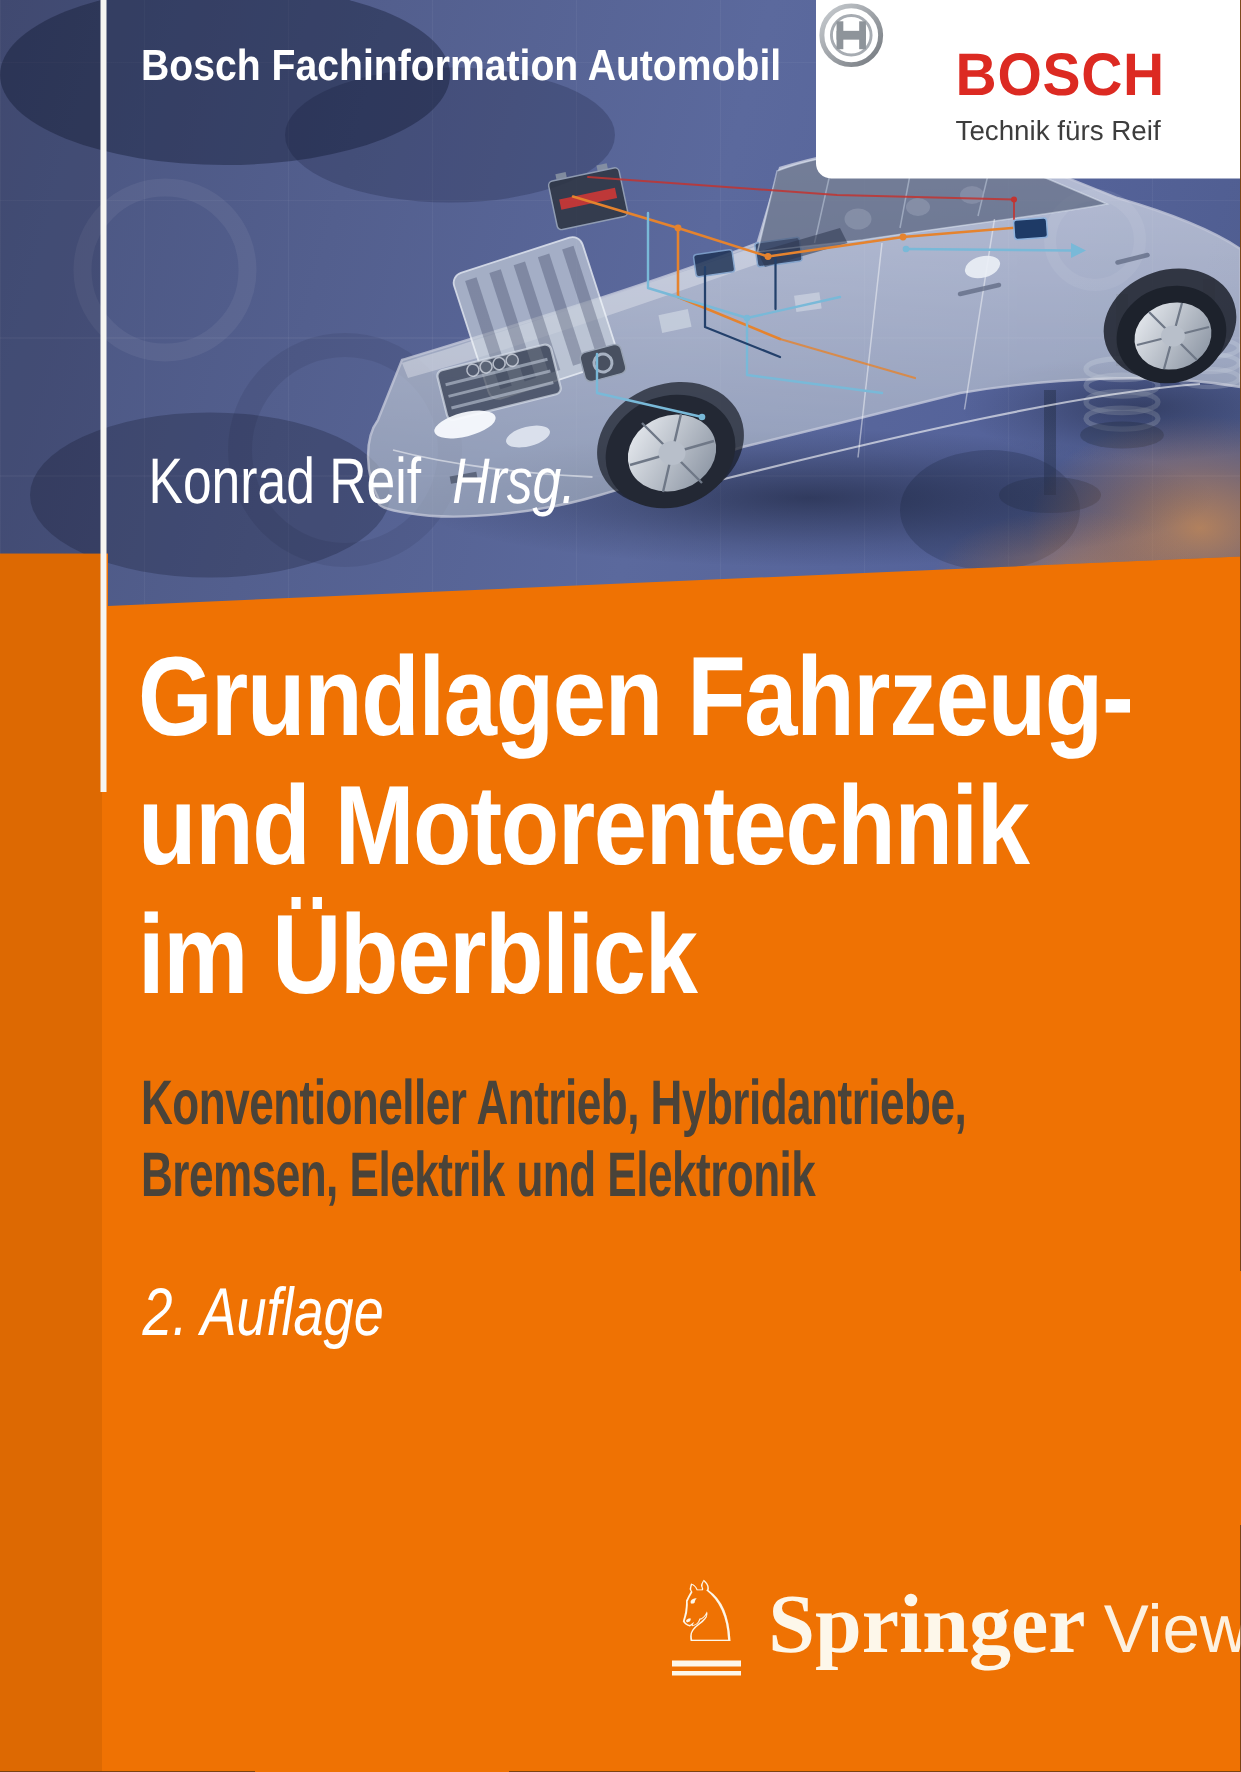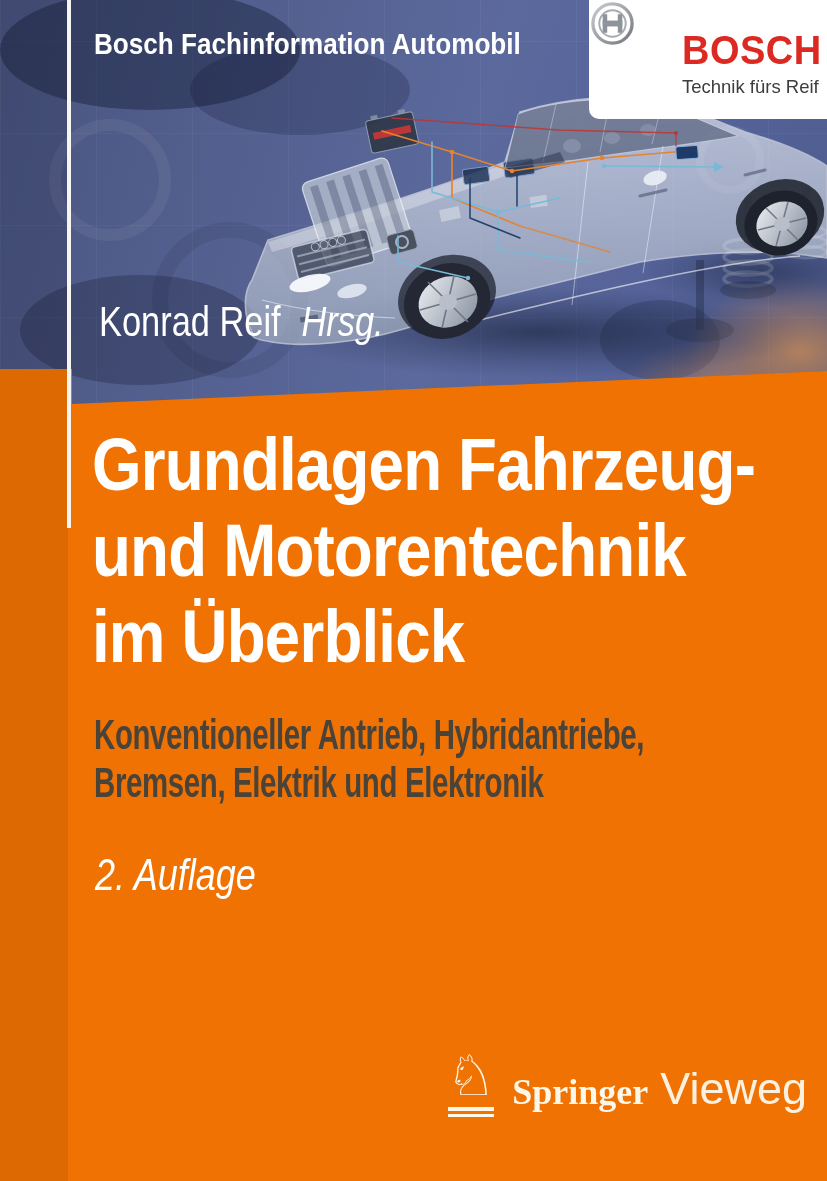--- a/index.html
+++ b/index.html
@@ -21,21 +21,21 @@
     background:
       repeating-linear-gradient(90deg, rgba(255,255,255,.045) 0 1px, rgba(255,255,255,0) 1px 96px),
       repeating-linear-gradient(0deg, rgba(255,255,255,.04) 0 1px, rgba(255,255,255,0) 1px 92px),
       linear-gradient(105deg,#49547f 0%, #535f8e 28%, #5b699d 55%, #55639a 78%, #4e5c8e 100%);
     clip-path:polygon(0 0, 827px 0, 827px 371px, 72px 404px, 72px 369px, 0 369px);
   }
   .hero svg{position:absolute;left:0;top:0;}
   .strip-dark{position:absolute;left:0;top:0;width:70px;height:100%;
     background:rgba(18,20,40,.16);}
   
-  .bosch-box{position:absolute;right:0;top:0;width:238px;height:119px;background:#fff;
+  .bosch-box{position:absolute;right:0;top:0;width:283px;height:119px;background:#fff;
     border-bottom-left-radius:10px;}
   .bosch-sym{position:absolute;left:22px;top:30px;}
   .bosch-word{position:absolute;left:93px;top:28px;font-weight:bold;font-size:40px;
     letter-spacing:.5px;color:var(--bosch-red,#dc2a22);transform:scaleX(.95);transform-origin:left top;}
   .bosch-tag{position:absolute;left:93px;top:76px;font-size:18.5px;
     color:var(--tagline-gray,#3d3d3d);}
   
   .spine-line{position:absolute;left:67px;top:0;width:4px;height:528px;background:#f6f5f1;}
   
   .brand{position:absolute;left:94px;top:27px;color:var(--white,#fff);
@@ -53,21 +53,21 @@
   .edition{position:absolute;left:95px;top:849px;color:var(--white,#fff);font-size:45px;
     font-style:italic;transform:scaleX(.8);transform-origin:left top;white-space:nowrap;}
   
   .publisher{position:absolute;left:446px;top:1048px;display:flex;align-items:flex-end;}
   .knight-col{display:flex;flex-direction:column;align-items:center;margin-right:16px;}
   .knight{font-family:"DejaVu Sans", sans-serif;font-size:56px;line-height:56px;
     color:var(--cream,#fdf7ea);}
   .knight-bar{width:46px;height:4px;background:var(--cream,#fdf7ea);margin-top:3px;}
   .knight-bar.b2{margin-top:3px;height:3px;}
   .pubtext{white-space:nowrap;margin-bottom:2px;}
-  .pub-serif{font-family:"Liberation Serif", serif;font-weight:bold;font-size:36px;
+  .pub-serif{font-family:"Liberation Serif", serif;font-weight:bold;font-size:56px;
     color:var(--cream,#fdf7ea);}
   .pub-sans{font-family:"Liberation Sans", sans-serif;font-weight:normal;font-size:45px;
     color:var(--cream,#fdf7ea);opacity:.96;margin-left:12px;}
 </style>
 </head>
 <body>
 
 <div class="cover">
 
   <div class="spine-shade"></div>

